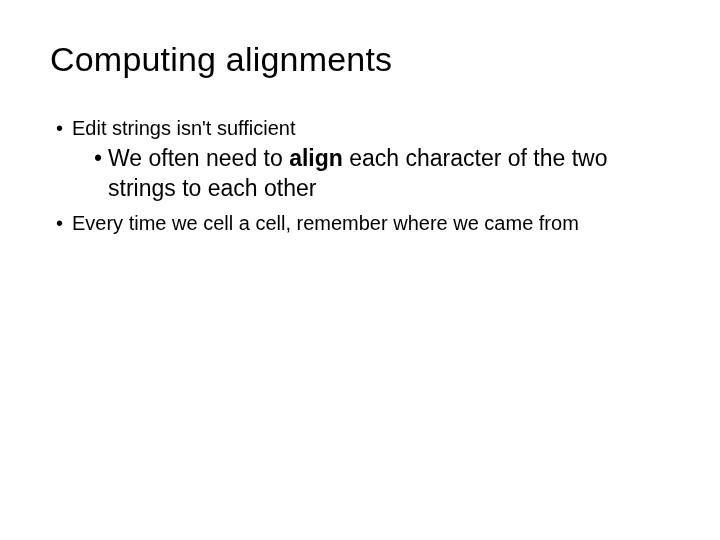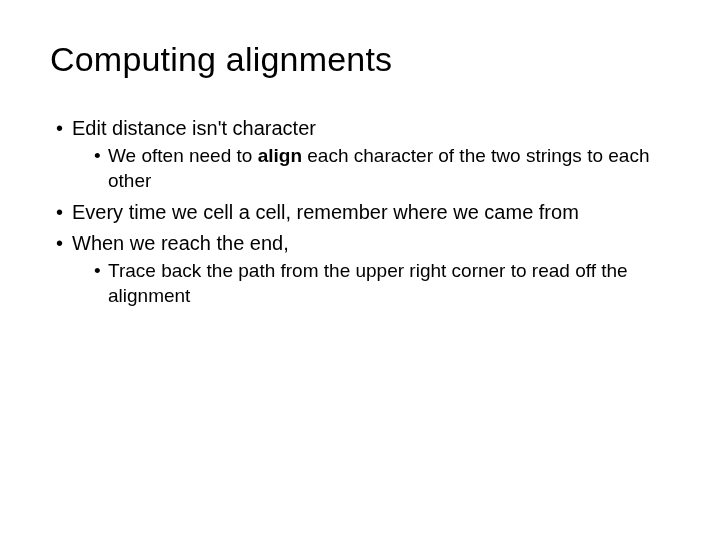--- a/index.html
+++ b/index.html
@@ -40,21 +40,21 @@
     position: absolute;
     left: 0;
     top: 0;
   }
   ul.level2 {
     list-style: none;
     margin: 2px 0 6px 0;
     padding: 0 0 0 22px;
   }
   ul.level2 > li {
-    font-size: 19px;
+    font-size: 23px;
     line-height: 1.3;
     margin: 0 0 4px 0;
     position: relative;
     padding-left: 14px;
   }
   ul.level2 > li::before {
     content: "•";
     position: absolute;
     left: 0;
     top: 0;
@@ -64,32 +64,24 @@
   }
 </style>
 </head>
 <body>
 
 <div class="slide">
   <h1 class="title">Computing alignments</h1>
 
   <ul class="level1">
     <li>
-      <span>Edit distance isn't character</span>
+      <span>Edit strings isn't sufficient</span>
       <ul class="level2">
         <li>
           <span>We often need to </span><span class="bold">align</span><span> each character of the two strings to each other</span>
         </li>
       </ul>
     </li>
     <li>
       <span>Every time we cell a cell, remember where we came from</span>
     </li>
-    <li>
-      <span>When we reach the end,</span>
-      <ul class="level2">
-        <li>
-          <span>Trace back the path from the upper right corner to read off the alignment</span>
-        </li>
-      </ul>
-    </li>
   </ul>
 </div>
 
 </body></html>

